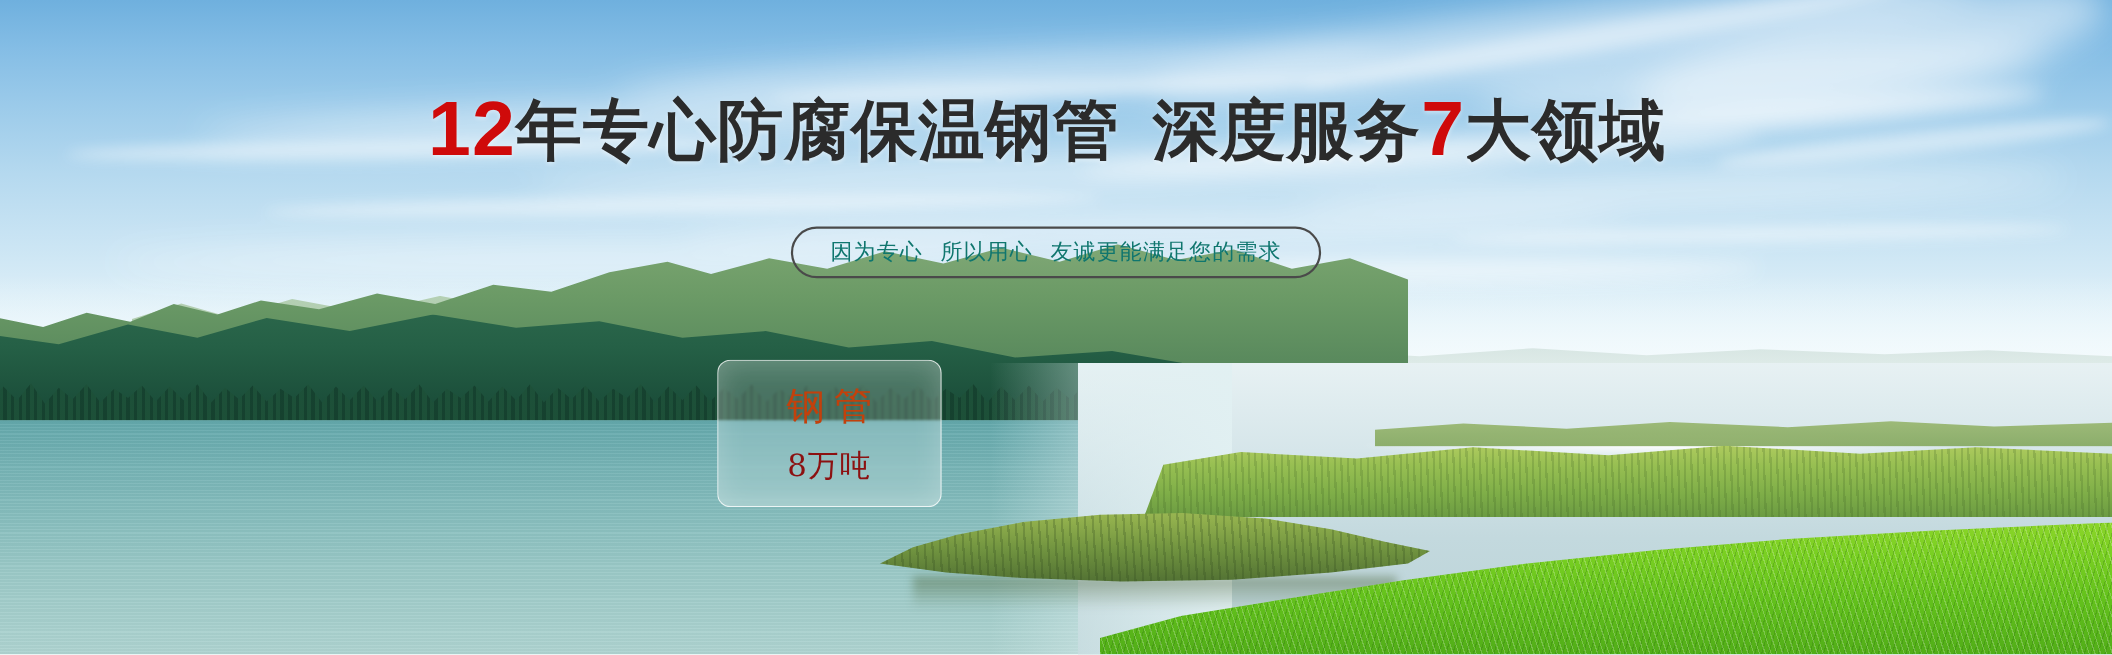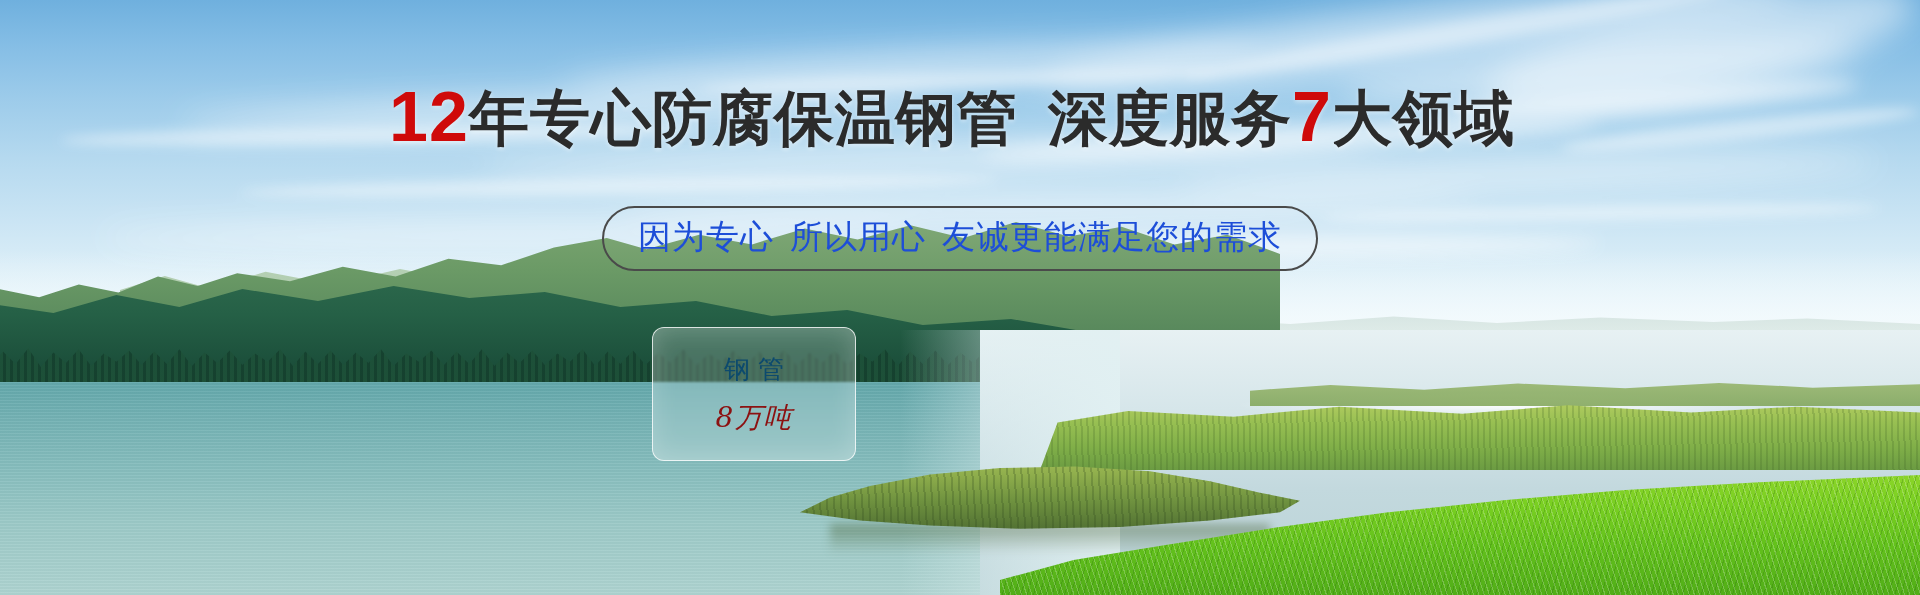--- a/index.html
+++ b/index.html
@@ -211,22 +211,22 @@
   .headline .gap { display: inline-block; width: 30px; }
 
   .subpill {
     position: absolute;
     left: 50%;
     transform: translateX(-50%);
     top: 206px;
     padding: 7px 34px 9px;
     border: 2px solid #4a4a4a;
     border-radius: 34px;
-    font-size: 33px;
-    color: #1d4ed8;
+    font-size: 20px;
+    color: #0f766e;
     letter-spacing: 1px;
     white-space: nowrap;
     background: rgba(255,255,255,.04);
   }
   .subpill .sp { display: inline-block; width: 16px; }
 
   .cards {
     position: absolute;
     left: 652px;
     top: 327px;
@@ -241,32 +241,31 @@
     background: rgba(255,255,255,.20);
     box-shadow: inset 0 0 26px rgba(255,255,255,.22);
     display: flex;
     flex-direction: column;
     align-items: center;
     justify-content: center;
     gap: 12px;
     backdrop-filter: blur(1px);
   }
   .card .c-label {
-    font-size: 26px;
-    color: #0c4a6e;
+    font-size: 35px;
+    color: #c2410c;
     letter-spacing: 8px;
     text-indent: 8px;
     font-family: "DejaVu Sans", "Liberation Sans", sans-serif;
   }
   .card .c-value {
     font-size: 28px;
     color: #8c1111;
     letter-spacing: 1px;
     font-family: "DejaVu Serif", "Liberation Serif", serif;
-    font-style: italic;
   }
   .card .c-value sup {
     font-size: 16px;
     vertical-align: super;
   }
 </style>
 </head>
 <body>
 
 <div id="banner">

